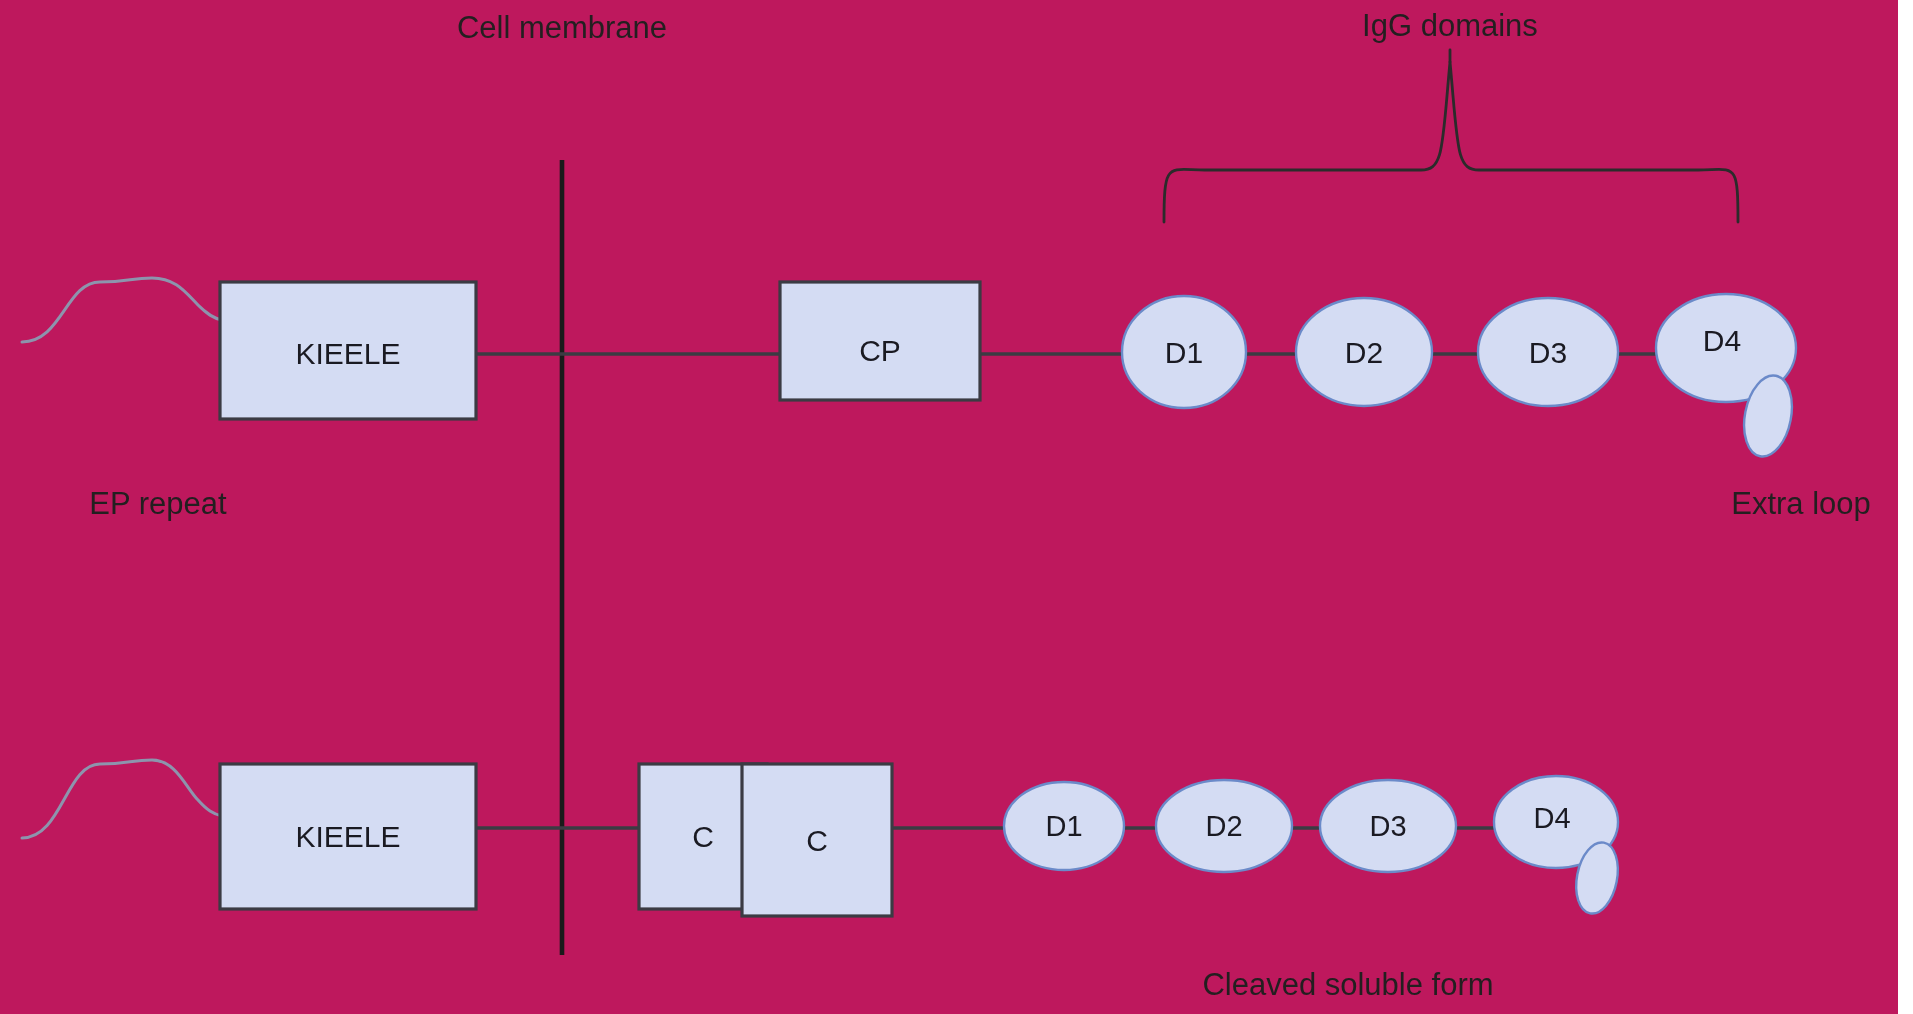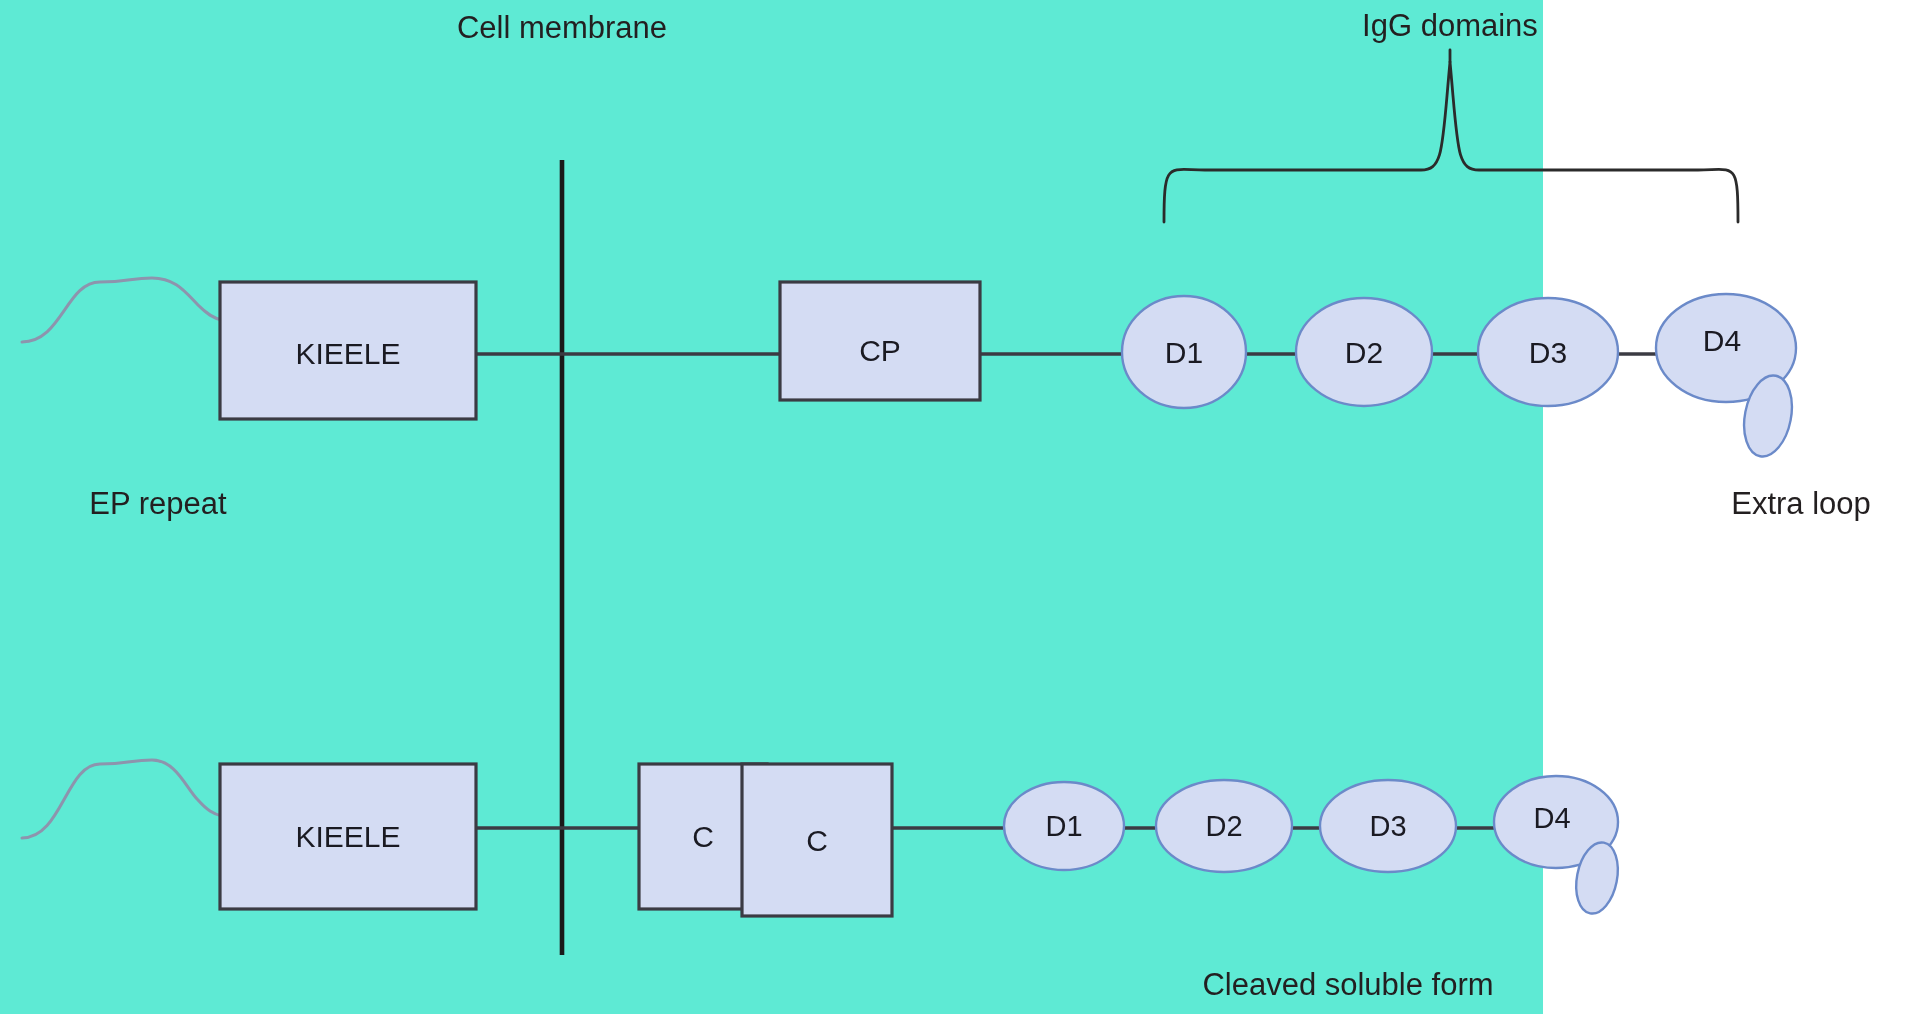--- a/index.html
+++ b/index.html
@@ -8,23 +8,23 @@
     background: #ffffff;
   }
   body {
     width: 1913px;
     height: 1014px;
     font-family: "Liberation Sans", sans-serif;
     overflow: hidden;
   }
   #diagram-root {
     position: relative;
-    width: 1543px;
+    width: 1898px;
     height: 1014px;
-    background: #5eead4;
+    background: #be185d;
   }
   svg#diagram-svg {
     position: absolute;
     top: 0;
     left: 0;
     width: 1913px;
     height: 1014px;
     display: block;
   }
   .node-text {

